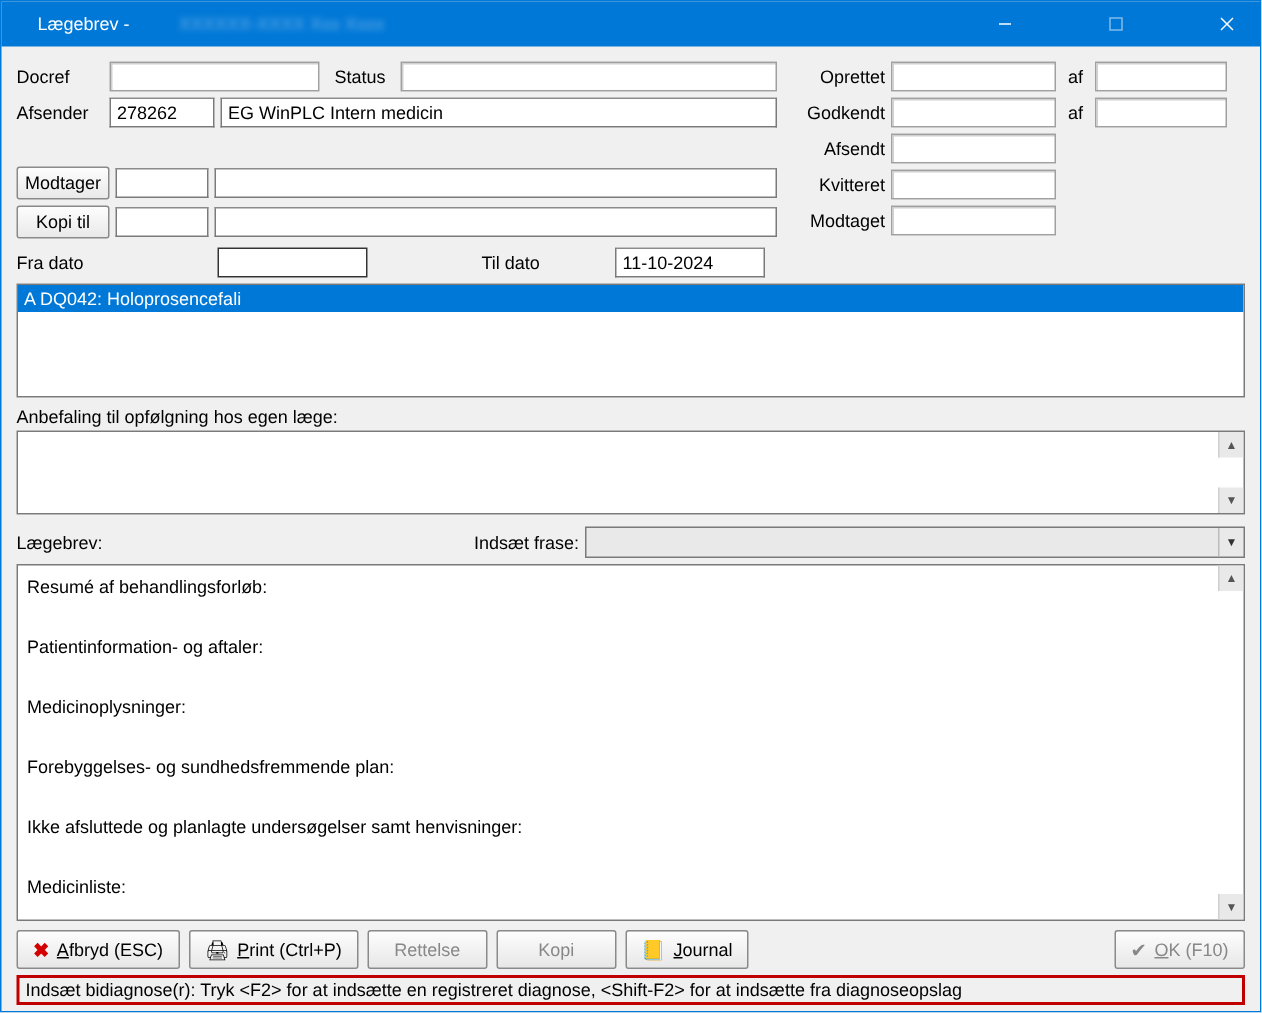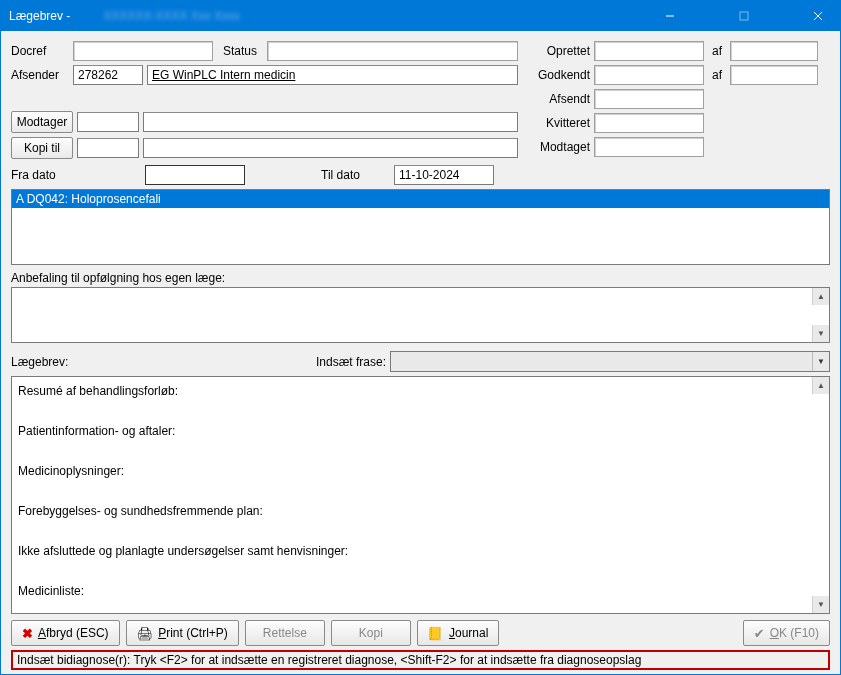--- a/index.html
+++ b/index.html
@@ -17,21 +17,21 @@
     background: #f0f0f0;
     display: flex;
     flex-direction: column;
   }
   .titlebar {
     height: 30px;
     background: #0078d7;
     color: #fff;
     display: flex;
     align-items: center;
-    padding-left: 8px;
+    padding-left: 24px;
     font-size: 12px;
     gap: 29px;
   }
   .titlebar .title-text { flex: 0 0 auto; }
   .titlebar .title-blur {
     margin-left: 4px;
     color: rgba(255,255,255,0.4);
     filter: blur(2px);
   }
   .titlebar .spacer { flex: 1; }
@@ -217,21 +217,21 @@
         <div class="row">
           <div class="label" style="width:58px;">Docref</div>
           <div class="field sunken" style="width:140px;"></div>
           <div class="label" style="width:46px; text-align:center;">Status</div>
           <div class="field sunken" style="flex:1;"></div>
         </div>
 
         <div class="row">
           <div class="label" style="width:58px;">Afsender</div>
           <div class="field" style="width:70px;">278262</div>
-          <div class="field" style="flex:1;text-decoration:underline;">EG WinPLC Intern medicin</div>
+          <div class="field" style="flex:1;">EG WinPLC Intern medicin</div>
         </div>
         <div style="height:22px;"></div>
 
         <div class="row">
           <div class="btn" style="width:62px;">Modtager</div>
           <div class="field" style="width:62px;"></div>
           <div class="field" style="flex:1;"></div>
         </div>
 
         <div class="row">
@@ -268,21 +268,21 @@
         </div>
       </div>
     </div>
 
     <div class="row" style="margin-top:2px;gap:23px;">
       <div class="label" style="width:58px;">Fra dato</div>
       <div style="width:30px;"></div>
       <div class="field" style="width:100px; border:1px solid #333;"></div>
       <div style="width:30px;"></div>
       <div class="label" style="width:50px;">Til dato</div>
-      <div class="field" style="width:100px;">11-10-2024</div>
+      <div class="field" style="width:100px;margin-left:16px;">11-10-2024</div>
     </div>
 
     <div class="diag-list">
       <div class="diag-item">A DQ042: Holoprosencefali</div>
     </div>
 
     <div class="section-label">Anbefaling til opfølgning hos egen læge:</div>
     <div class="textarea-box" style="height:56px;">
       <div class="scroll-arrow" style="top:0;">▲</div>
       <div class="scroll-arrow" style="bottom:0;">▼</div>

